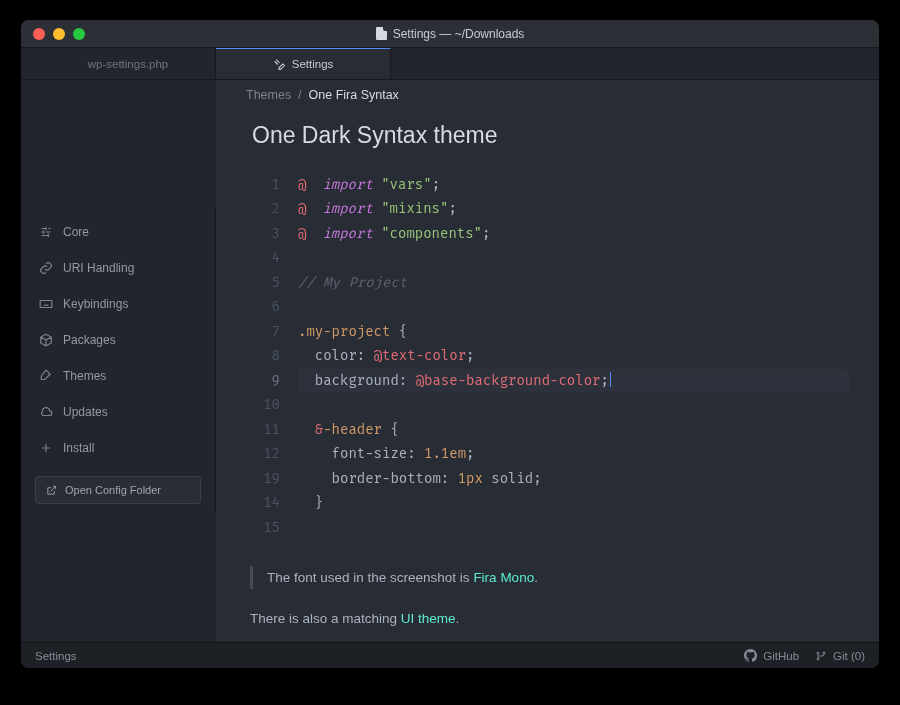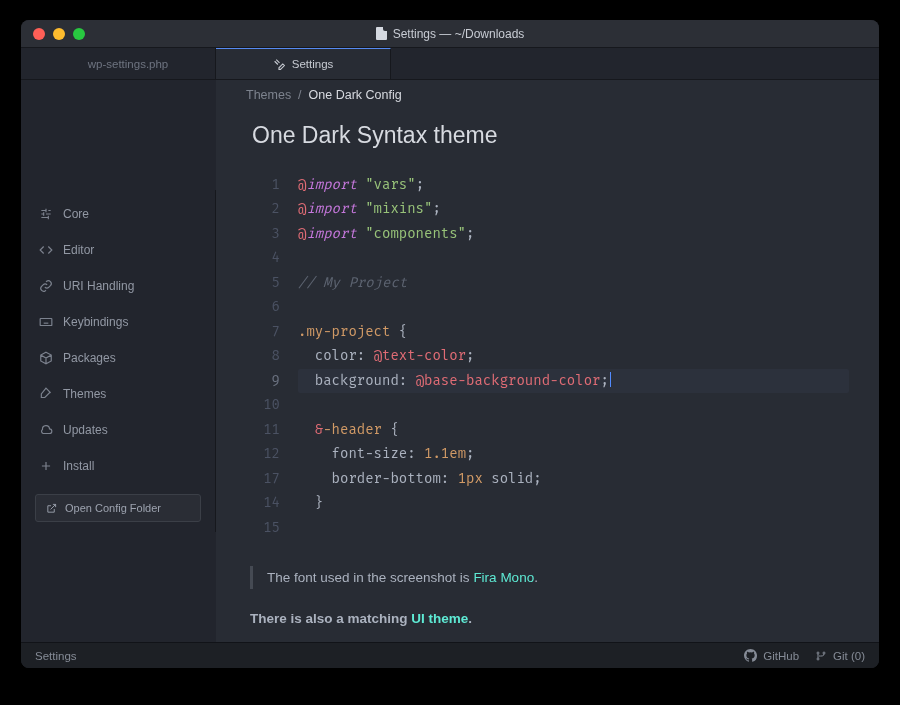--- a/index.html
+++ b/index.html
@@ -121,40 +121,40 @@
       font-size: 14px;
       line-height: 1.75;
       margin-bottom: 26px;
     }
     .line { display: flex; }
     .gutter { width: 52px; text-align: right; padding-right: 18px; color: #4b5263; user-select: none; }
     .code { flex: 1; white-space: pre; }
     .line.current .code { background: #2c313c; border-radius: 2px; }
     .line.current .gutter { color: #6b7280; }
     .cursor { display:inline-block; width:0; border-left: 1.5px solid #528bff; height: 1.1em; vertical-align: text-top; margin-left:1px;}
-    .tok-kw { color: #c678dd; font-style: italic; }
+    .tok-kw { color: #c678dd; font-style: italic; padding-left: 16px; }
     .tok-at { color: #e06c75; }
     .tok-str { color: #98c379; }
     .tok-punc { color: #abb2bf; }
     .tok-cmt { color: #5c6370; font-style: italic; }
     .tok-sel { color: #d19a66; }
     .tok-prop { color: #abb2bf; }
     .tok-num { color: #d19a66; }
     .tok-var { color: #e06c75; }
     .tok-nest { color: #d19a66; }
     .tok-amp { color: #e06c75; }
     .blockquote {
       border-left: 3px solid #454a53;
       padding: 4px 0 4px 14px;
       color: #abb2bf;
       font-size: 13.5px;
       margin-bottom: 22px;
       margin-left: 4px;
     }
-    .para { font-size: 13.5px; color: #abb2bf; margin-left: 4px; font-weight: bold; }
+    .para { font-size: 13.5px; color: #abb2bf; margin-left: 4px; }
     .link { color: #5eead4; cursor: pointer; }
     .statusbar {
       height: 26px;
       background: #1d2025;
       border-top: 1px solid #111318;
       display: flex;
       align-items: center;
       padding: 0 14px;
       font-size: 11.5px;
       color: #858b96;
@@ -200,28 +200,20 @@
         <span class="side-icon">
             <svg width="14" height="14" viewBox="0 0 24 24" fill="none" stroke="currentColor" stroke-width="2">
               <path d="M4 6h8M16 6h4M4 12h4M12 12h8M4 18h12M20 18h0M12 3v6M8 9v6M16 15v6"></path>
             </svg>
           </span>
         <span>Core</span>
       </div>
       <div class="side-item">
         <span class="side-icon">
             <svg width="14" height="14" viewBox="0 0 24 24" fill="none" stroke="currentColor" stroke-width="2">
-              <path d="M8 6l-6 6 6 6M16 6l6 6-6 6"></path>
-            </svg>
-          </span>
-        <span>Editor</span>
-      </div>
-      <div class="side-item">
-        <span class="side-icon">
-            <svg width="14" height="14" viewBox="0 0 24 24" fill="none" stroke="currentColor" stroke-width="2">
               <path d="M10 14a5 5 0 007 0l3-3a5 5 0 00-7-7l-1 1M14 10a5 5 0 00-7 0l-3 3a5 5 0 007 7l1-1"></path>
             </svg>
           </span>
         <span>URI Handling</span>
       </div>
       <div class="side-item">
         <span class="side-icon">
             <svg width="14" height="14" viewBox="0 0 24 24" fill="none" stroke="currentColor" stroke-width="2">
               <rect x="2" y="6" width="20" height="12" rx="1"></rect>
               <path d="M6 10h0M10 10h0M14 10h0M18 10h0M8 14h8"></path>
@@ -269,21 +261,21 @@
           </span>
         <span>Open Config Folder</span>
       </div>
       <div class="side-spacer"></div>
     </div>
 
     <div class="main">
       <div class="breadcrumb">
         <span>Themes</span>
         <span> &nbsp;/&nbsp; </span>
-        <span class="active">One Dark Config</span>
+        <span class="active">One Fira Syntax</span>
       </div>
       <h1 class="page-title">One Dark Syntax theme</h1>
 
       <div class="editor" id="editor">
           <div class="line">
             <div class="gutter">1</div>
             <div class="code"><span class="tok-at">@</span><span class="tok-kw">import</span><span class="tok-punc"> </span><span class="tok-str">"vars"</span><span class="tok-punc">;</span></div>
           </div>
           <div class="line">
             <div class="gutter">2</div>
@@ -323,21 +315,21 @@
           </div>
           <div class="line">
             <div class="gutter">11</div>
             <div class="code"><span class="tok-punc">  </span><span class="tok-amp">&amp;</span><span class="tok-nest">-header</span><span class="tok-punc"> {</span></div>
           </div>
           <div class="line">
             <div class="gutter">12</div>
             <div class="code"><span class="tok-punc">    </span><span class="tok-prop">font-size</span><span class="tok-punc">: </span><span class="tok-num">1.1em</span><span class="tok-punc">;</span></div>
           </div>
           <div class="line">
-            <div class="gutter">17</div>
+            <div class="gutter">19</div>
             <div class="code"><span class="tok-punc">    </span><span class="tok-prop">border-bottom</span><span class="tok-punc">: </span><span class="tok-num">1px</span><span class="tok-punc"> solid;</span></div>
           </div>
           <div class="line">
             <div class="gutter">14</div>
             <div class="code"><span class="tok-punc">  }</span></div>
           </div>
           <div class="line">
             <div class="gutter">15</div>
             <div class="code"></div>
           </div>

